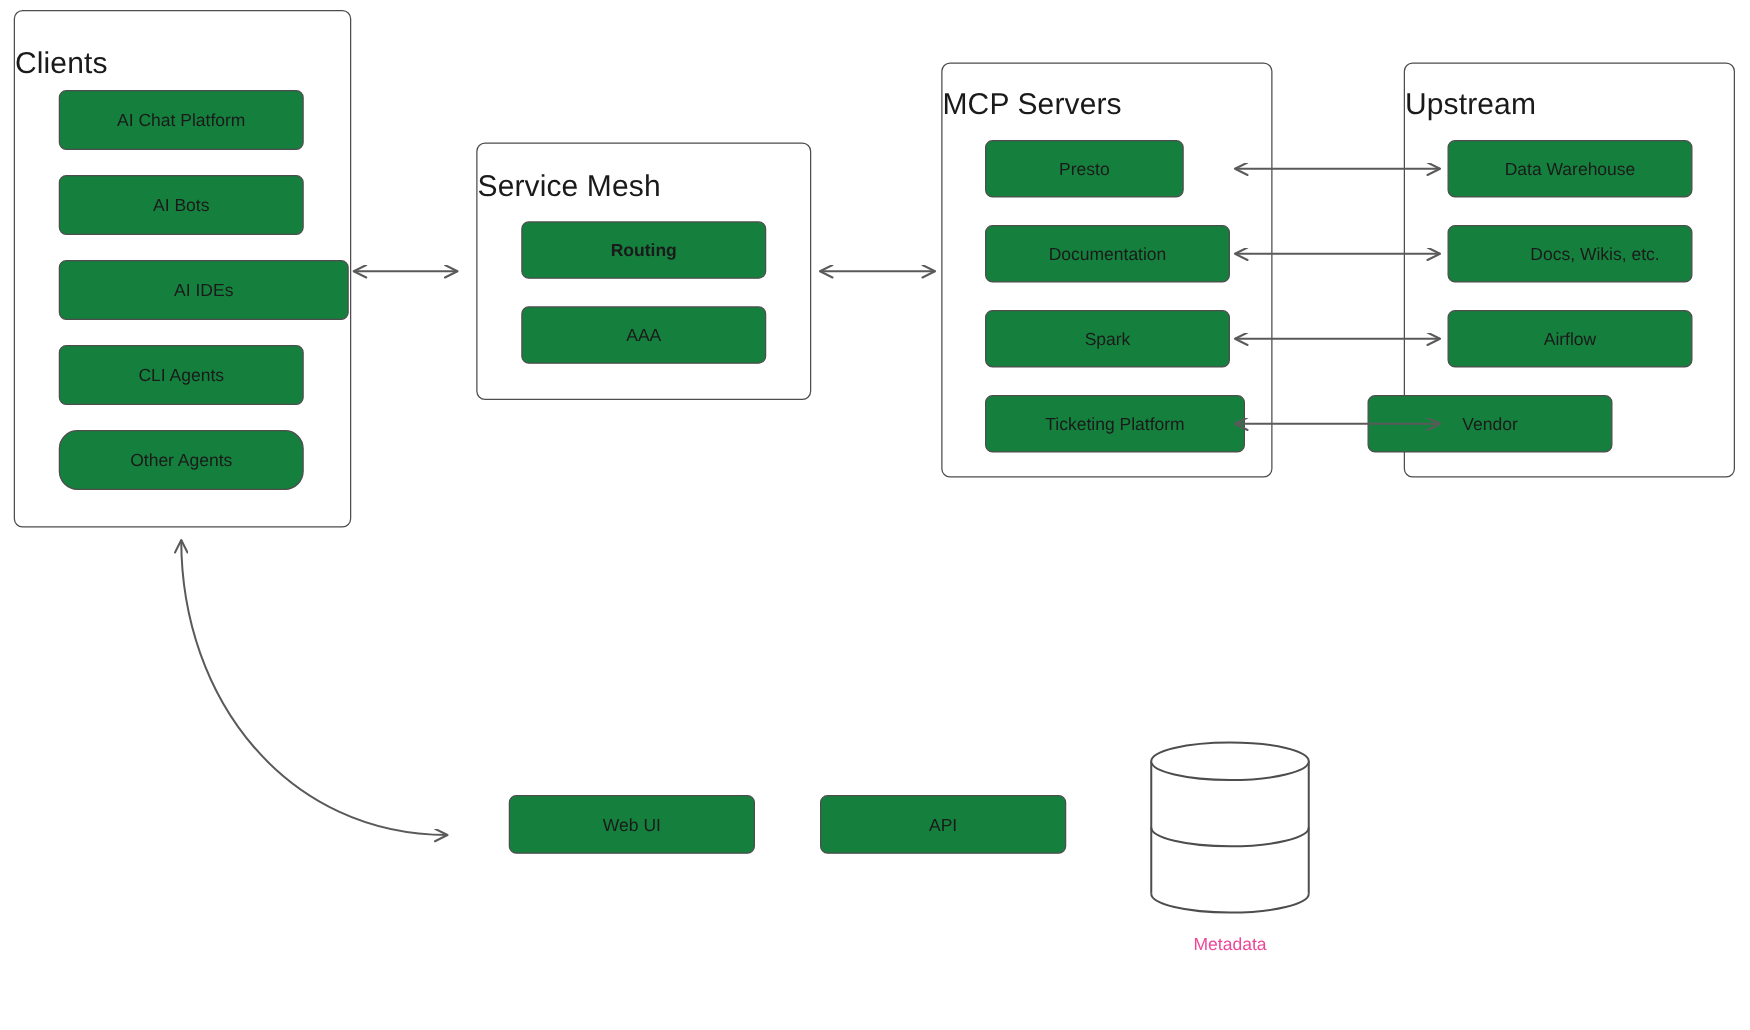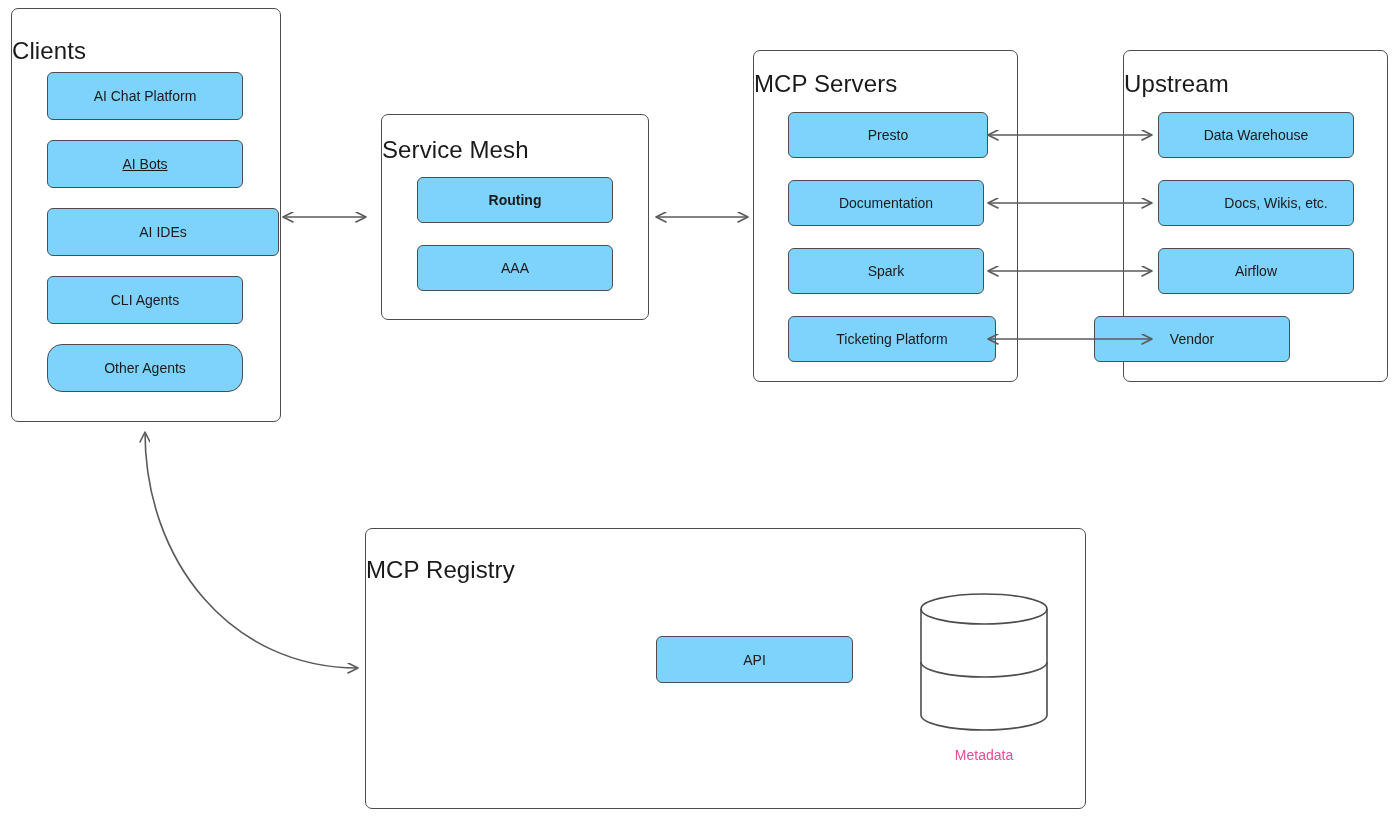--- a/index.html
+++ b/index.html
@@ -33,21 +33,21 @@
     text-align: left;
     font-size: 24px;
     font-weight: 400;
     color: #1a1a1a;
     letter-spacing: 0.1px;
     white-space: nowrap;
   }
   .node {
     position: absolute;
     box-sizing: border-box;
-    background: #7dd3fc;
+    background: #15803d;
     border: 1.5px solid #4d4d4d;
     border-radius: 6px;
     display: flex;
     align-items: center;
     justify-content: center;
     font-size: 14px;
     color: #1a1a1a;
     z-index: 3;
     white-space: nowrap;
   }
@@ -100,50 +100,48 @@
 
     <line x1="988" y1="339" x2="1152" y2="339" stroke="#5a5a5a" stroke-width="1.6" marker-start="url(#arr-start)" marker-end="url(#arr-end)"></line>
 
     <path d="M 145,432 C 145,560 230,668 358,668" fill="none" stroke="#5a5a5a" stroke-width="1.6" marker-start="url(#arr-start)" marker-end="url(#arr-end)"></path>
   </svg>
 
   <div class="group" style="left:11px; top:8px; width:270px; height:414px;">
     <div class="group-title" style="top:28px;">Clients</div>
   </div>
   <div class="node" style="left:47px; top:72px; width:196px; height:48px;">AI Chat Platform</div>
-  <div class="node" style="left:47px; top:140px; width:196px; height:48px;text-decoration:underline;">AI Bots</div>
+  <div class="node" style="left:47px; top:140px; width:196px; height:48px;">AI Bots</div>
   <div class="node" style="left:47px; top:208px; width:232px; height:48px;">AI IDEs</div>
   <div class="node" style="left:47px; top:276px; width:196px; height:48px;">CLI Agents</div>
   <div class="node" style="left:47px; top:344px; width:196px; height:48px;border-radius:15px;">Other Agents</div>
 
   <div class="group" style="left:381px; top:114px; width:268px; height:206px;">
     <div class="group-title" style="top:21px;">Service Mesh</div>
   </div>
   <div class="node" style="left:417px; top:177px; width:196px; height:46px;font-weight:bold;">Routing</div>
   <div class="node" style="left:417px; top:245px; width:196px; height:46px;">AAA</div>
 
   <div class="group" style="left:753px; top:50px; width:265px; height:332px;">
     <div class="group-title" style="top:19px;">MCP Servers</div>
   </div>
-  <div class="node" style="left:788px; top:112px; width:200px; height:46px;">Presto</div>
+  <div class="node" style="left:788px; top:112px; width:159px; height:46px;">Presto</div>
   <div class="node" style="left:788px; top:180px; width:196px; height:46px;">Documentation</div>
   <div class="node" style="left:788px; top:248px; width:196px; height:46px;">Spark</div>
   <div class="node" style="left:788px; top:316px; width:208px; height:46px;">Ticketing Platform</div>
 
   <div class="group" style="left:1123px; top:50px; width:265px; height:332px;">
     <div class="group-title" style="top:19px;">Upstream</div>
   </div>
   <div class="node" style="left:1158px; top:112px; width:196px; height:46px;">Data Warehouse</div>
   <div class="node" style="left:1158px; top:180px; width:196px; height:46px;padding-left:40px;">Docs, Wikis, etc.</div>
   <div class="node" style="left:1158px; top:248px; width:196px; height:46px;">Airflow</div>
   <div class="node" style="left:1094px; top:316px; width:196px; height:46px;">Vendor</div>
 
-  <div class="group" style="left:365px; top:528px; width:721px; height:281px;">
-    <div class="group-title" style="top:27px;">MCP Registry</div>
-  </div>
+  <div class="node" style="left:407px; top:636px; width:197px; height:47px;">Web UI</div>
   <div class="node" style="left:656px; top:636px; width:197px; height:47px;">API</div>
 
   <svg class="cyl" style="left:918px; top:592px;" width="132" height="142" viewBox="0 0 132 142" xmlns="http://www.w3.org/2000/svg">
     <path d="M3,17 L3,123" fill="none" stroke="#4d4d4d" stroke-width="1.6"></path>
     <path d="M129,17 L129,123" fill="none" stroke="#4d4d4d" stroke-width="1.6"></path>
     <path d="M3,123 A 63 15 0 0 0 129,123" fill="none" stroke="#4d4d4d" stroke-width="1.6"></path>
     <ellipse cx="66" cy="17" rx="63" ry="15" fill="#ffffff" stroke="#4d4d4d" stroke-width="1.6"></ellipse>
     <path d="M3,70 A 63 15 0 0 0 129,70" fill="none" stroke="#4d4d4d" stroke-width="1.6"></path>
   </svg>
   <div class="cyl-label" style="left:918px; top:747px; width:132px;">Metadata</div>

